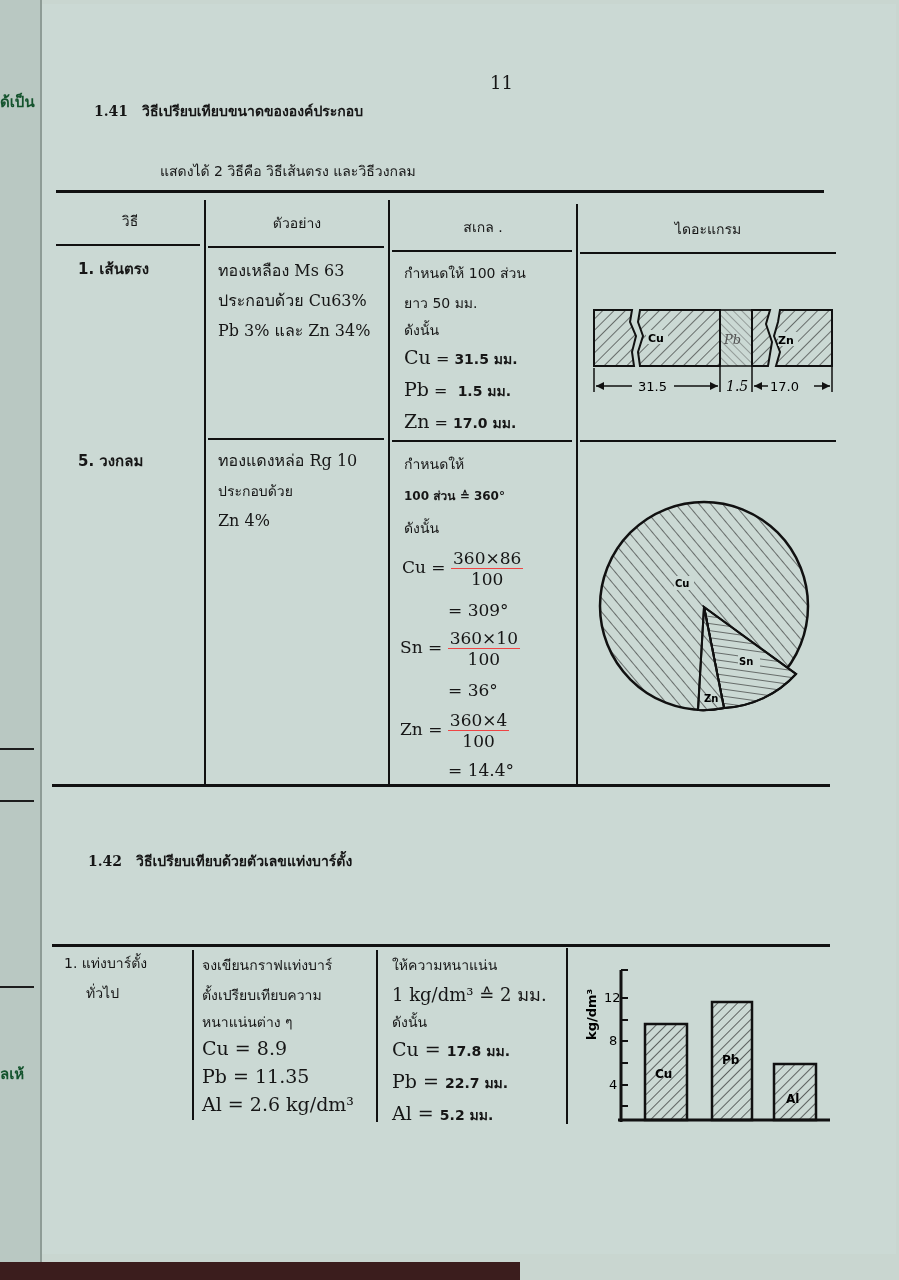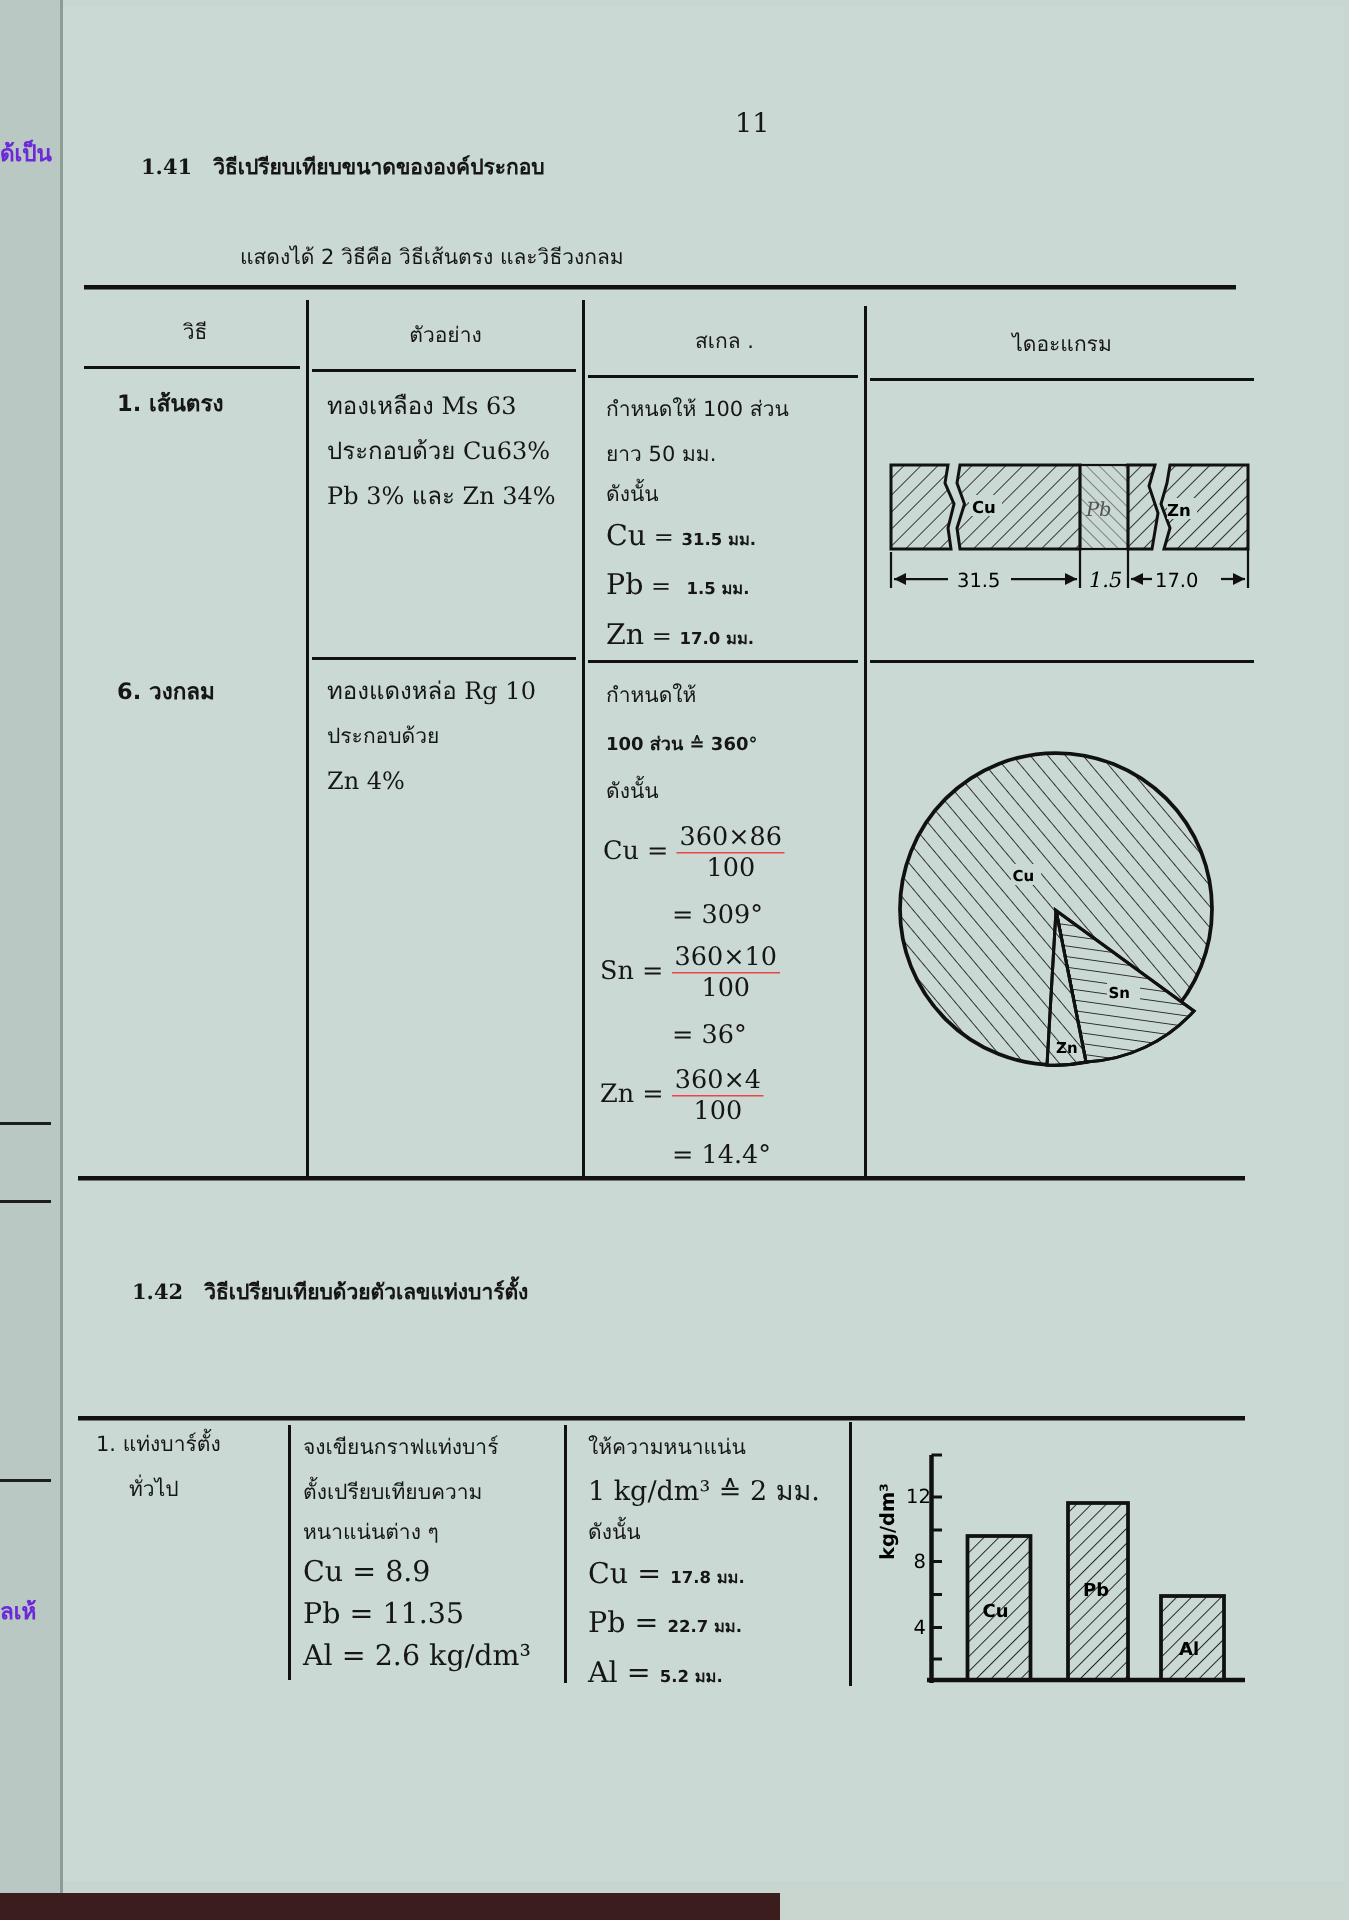--- a/index.html
+++ b/index.html
@@ -6,38 +6,38 @@
   body {
     width:899px; height:1280px; position:relative; overflow:hidden;
     background:#c9d6d0;
     font-family:"DejaVu Serif", serif;
     color:#161616;
   }
   .prev-page {
     position:absolute; left:0; top:0; width:40px; height:1280px;
     background:#b9c8c2; border-right:2px solid #8e9c96;
   }
-  .prev-text { position:absolute; font-family:"DejaVu Sans", sans-serif; font-size:15px; font-weight:bold; color:#6d28d9; white-space:nowrap; }
+  .prev-text { position:absolute; font-family:"DejaVu Sans", sans-serif; font-size:15px; font-weight:bold; color:#14532d; white-space:nowrap; }
   .prev-line { position:absolute; left:0; width:34px; height:2px; background:#1d1d1d; }
   .page {
     position:absolute; left:42px; top:4px; width:854px; height:1250px;
     background:#cbd9d4;
   }
   .bottom-edge { position:absolute; left:0; top:1262px; width:520px; height:18px; background:#3b1d1d; }
   .abs { position:absolute; }
   .pagenum { left:448px; top:68px; font-size:18px; }
   .heading { font-size:14px; font-weight:bold; white-space:nowrap;text-align:right; }
   .heading .num { margin-right:14px; }
   .sub { font-family:"DejaVu Sans", sans-serif; font-size:14px; white-space:nowrap; }
   .hline { position:absolute; background:#111; }
   .vline { position:absolute; background:#111; width:2px; }
   .th { font-family:"DejaVu Sans", sans-serif; font-size:14px; text-align:center; position:absolute; }
   .cell { position:absolute; font-size:16px; line-height:30px; white-space:nowrap; }
   .thai { font-family:"DejaVu Sans", sans-serif; font-size:14px; }
-  .small { font-family:"DejaVu Sans", sans-serif; font-size:11px; font-weight:bold; }
+  .small { font-family:"DejaVu Sans", sans-serif; font-size:14px; font-weight:bold; }
   .frac { display:inline-block; vertical-align:middle; text-align:center; line-height:20px; }
   .frac .n { display:block; border-bottom:1px solid #ef4444; padding:0 2px; }
   .frac .d { display:block; }
   .mline { position:absolute; font-size:17px; white-space:nowrap; }
 </style>
 </head>
 <body>
 
 <div class="prev-page">
   <div class="prev-text" style="left:0;top:90px;">ด้เป็น</div>
@@ -117,21 +117,21 @@
     <polygon points="130,84 122,80 122,88" fill="#111"></polygon>
     <text x="50" y="89" font-family="DejaVu Sans, sans-serif" font-size="13">31.5</text>
     <text x="138" y="89" font-family="DejaVu Serif, serif" font-size="14" font-style="italic">1.5</text>
     <line x1="166" y1="84" x2="180" y2="84" stroke="#111" stroke-width="1.5"></line>
     <polygon points="166,84 174,80 174,88" fill="#111"></polygon>
     <text x="182" y="89" font-family="DejaVu Sans, sans-serif" font-size="13">17.0</text>
     <line x1="226" y1="84" x2="242" y2="84" stroke="#111" stroke-width="1.5"></line>
     <polygon points="242,84 234,80 234,88" fill="#111"></polygon>
   </svg>
 
-  <div class="cell thai" style="left:36px;top:442px;font-weight:bold;font-size:15px;">6.  วงกลม</div>
+  <div class="cell thai" style="left:36px;top:442px;font-weight:bold;font-size:15px;">5.  วงกลม</div>
   <div class="cell" style="left:176px;top:442px;">
     <div>ทองแดงหล่อ  Rg 10</div>
     <div class="thai">ประกอบด้วย</div>
     <div>Zn 4%</div>
   </div>
   <div class="cell thai" style="left:362px;top:444px;line-height:32px;">
     <div>กำหนดให้</div>
     <div style="font-size:12px;font-weight:bold;">100 ส่วน ≙ 360°</div>
     <div>ดังนั้น</div>
   </div>

